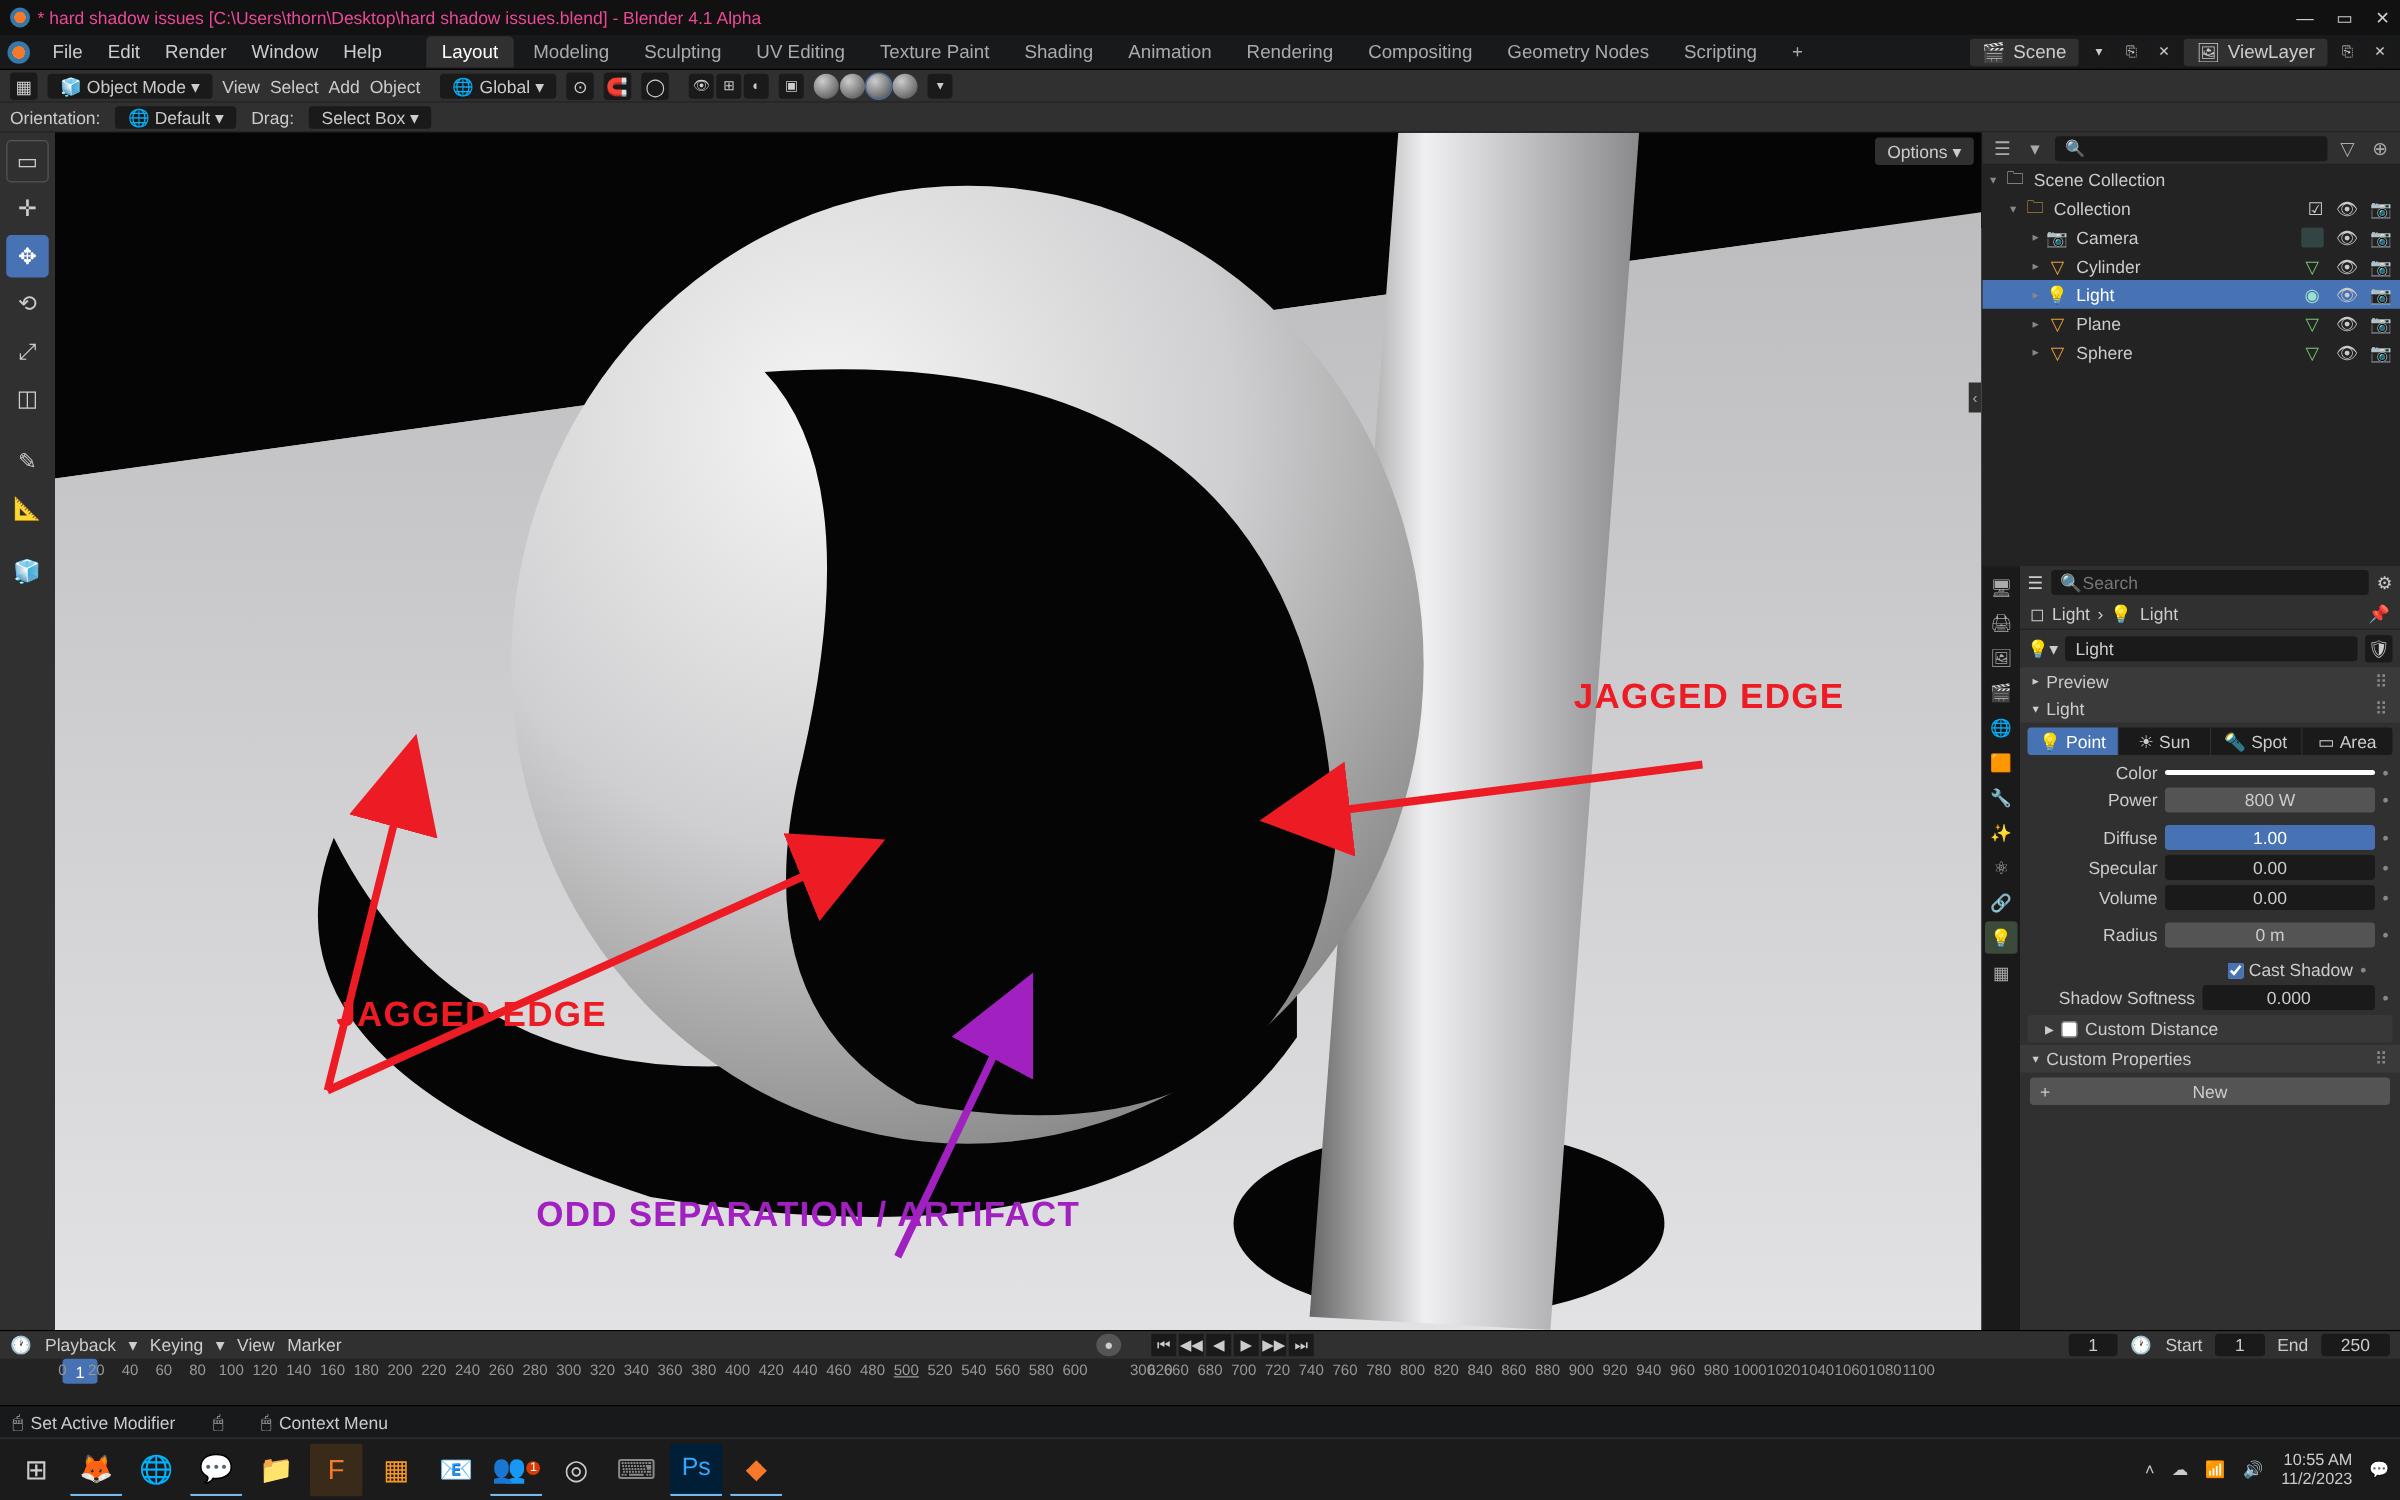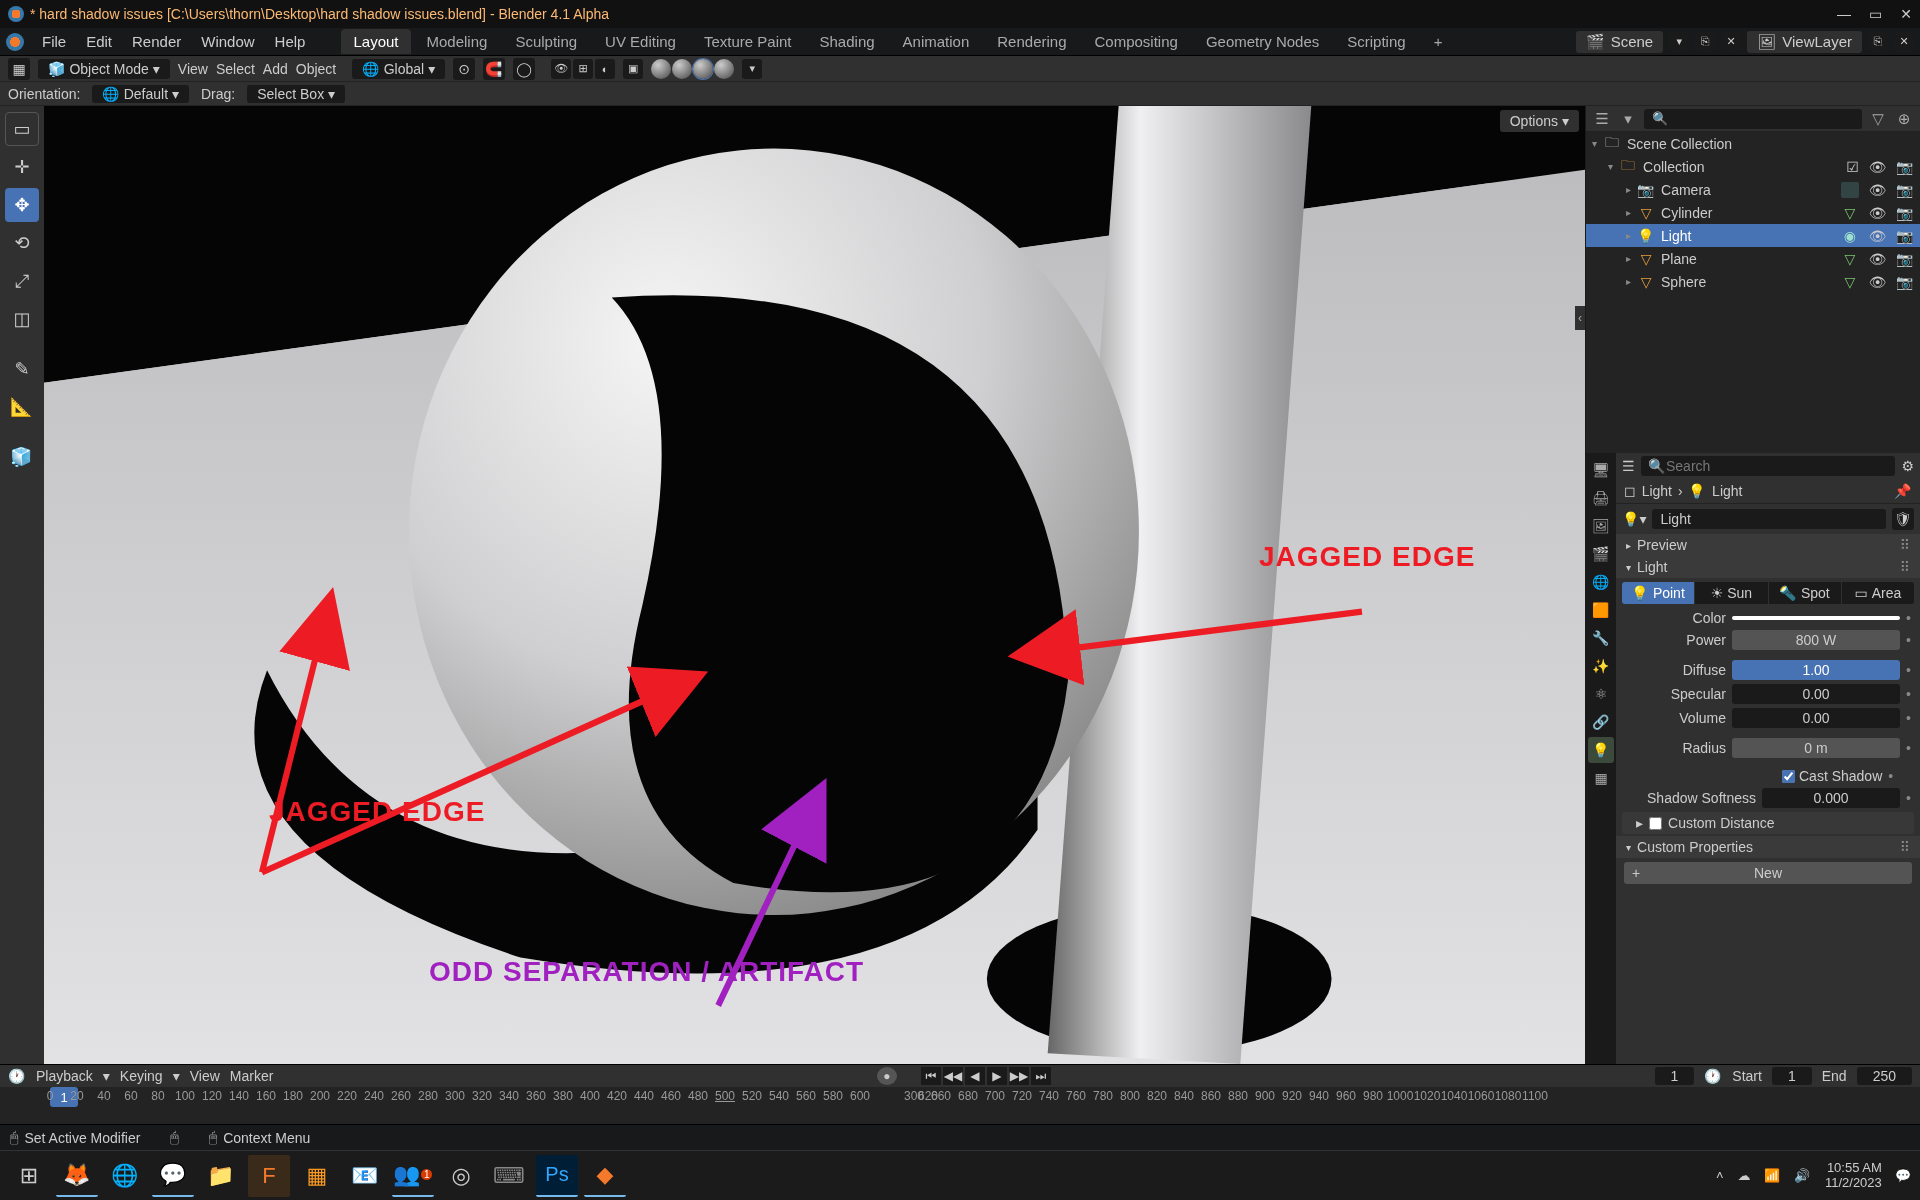--- a/index.html
+++ b/index.html
@@ -1,19 +1,19 @@
 <!DOCTYPE html>
 <html><head>
 <meta charset="utf-8">
 <style>
 * { margin: 0; padding: 0; box-sizing: border-box; font-family: -apple-system, "Segoe UI", sans-serif; user-select: none; }
 body { background: #1a1a1a; color: #ccc; width: 1920px; height: 1200px; overflow: hidden; font-size: 15px; display: flex; flex-direction: column; }
 .titlebar { background: #111; height: 28px; display: flex; align-items: center; padding: 0 8px; font-size: 14px; }
 .titlebar-icon { width:16px; height:16px; background: radial-gradient(circle, #f5792a 40%, #3778aa 40%); border-radius:50%; margin-right:6px; }
-.titlebar-text { flex:1; color:#fdba74; }
+.titlebar-text { flex:1; color:#ec4899; }
 .win-controls { display:flex; gap:18px; margin-left:auto; color:#ccc; }
 .win-controls span { cursor:pointer; }
 .topbar { background: #18191b; height: 28px; display: flex; align-items: center; padding: 0 6px; font-size: 15px; gap: 4px; border-bottom:1px solid #000; }
 .topbar .logo { width:18px; height:18px; background: radial-gradient(circle, #f5792a 40%, #3778aa 40%); border-radius:50%; margin-right:6px; }
 .topbar .menu-item { padding: 3px 8px; color:#ccc; cursor:pointer; }
 .topbar .tab-item { padding: 4px 12px; color:#aaa; cursor:pointer; border-radius:4px 4px 0 0; }
 .topbar .tab-item.active { background:#303030; color:#fff; }
 .topbar .spacer { flex:1; }
 .topbar .right-group { display:flex; align-items:center; gap:6px; }
 .topbar .scene-box { background:#303030; padding:2px 10px; border-radius:3px; display:flex; align-items:center; gap:6px; }

